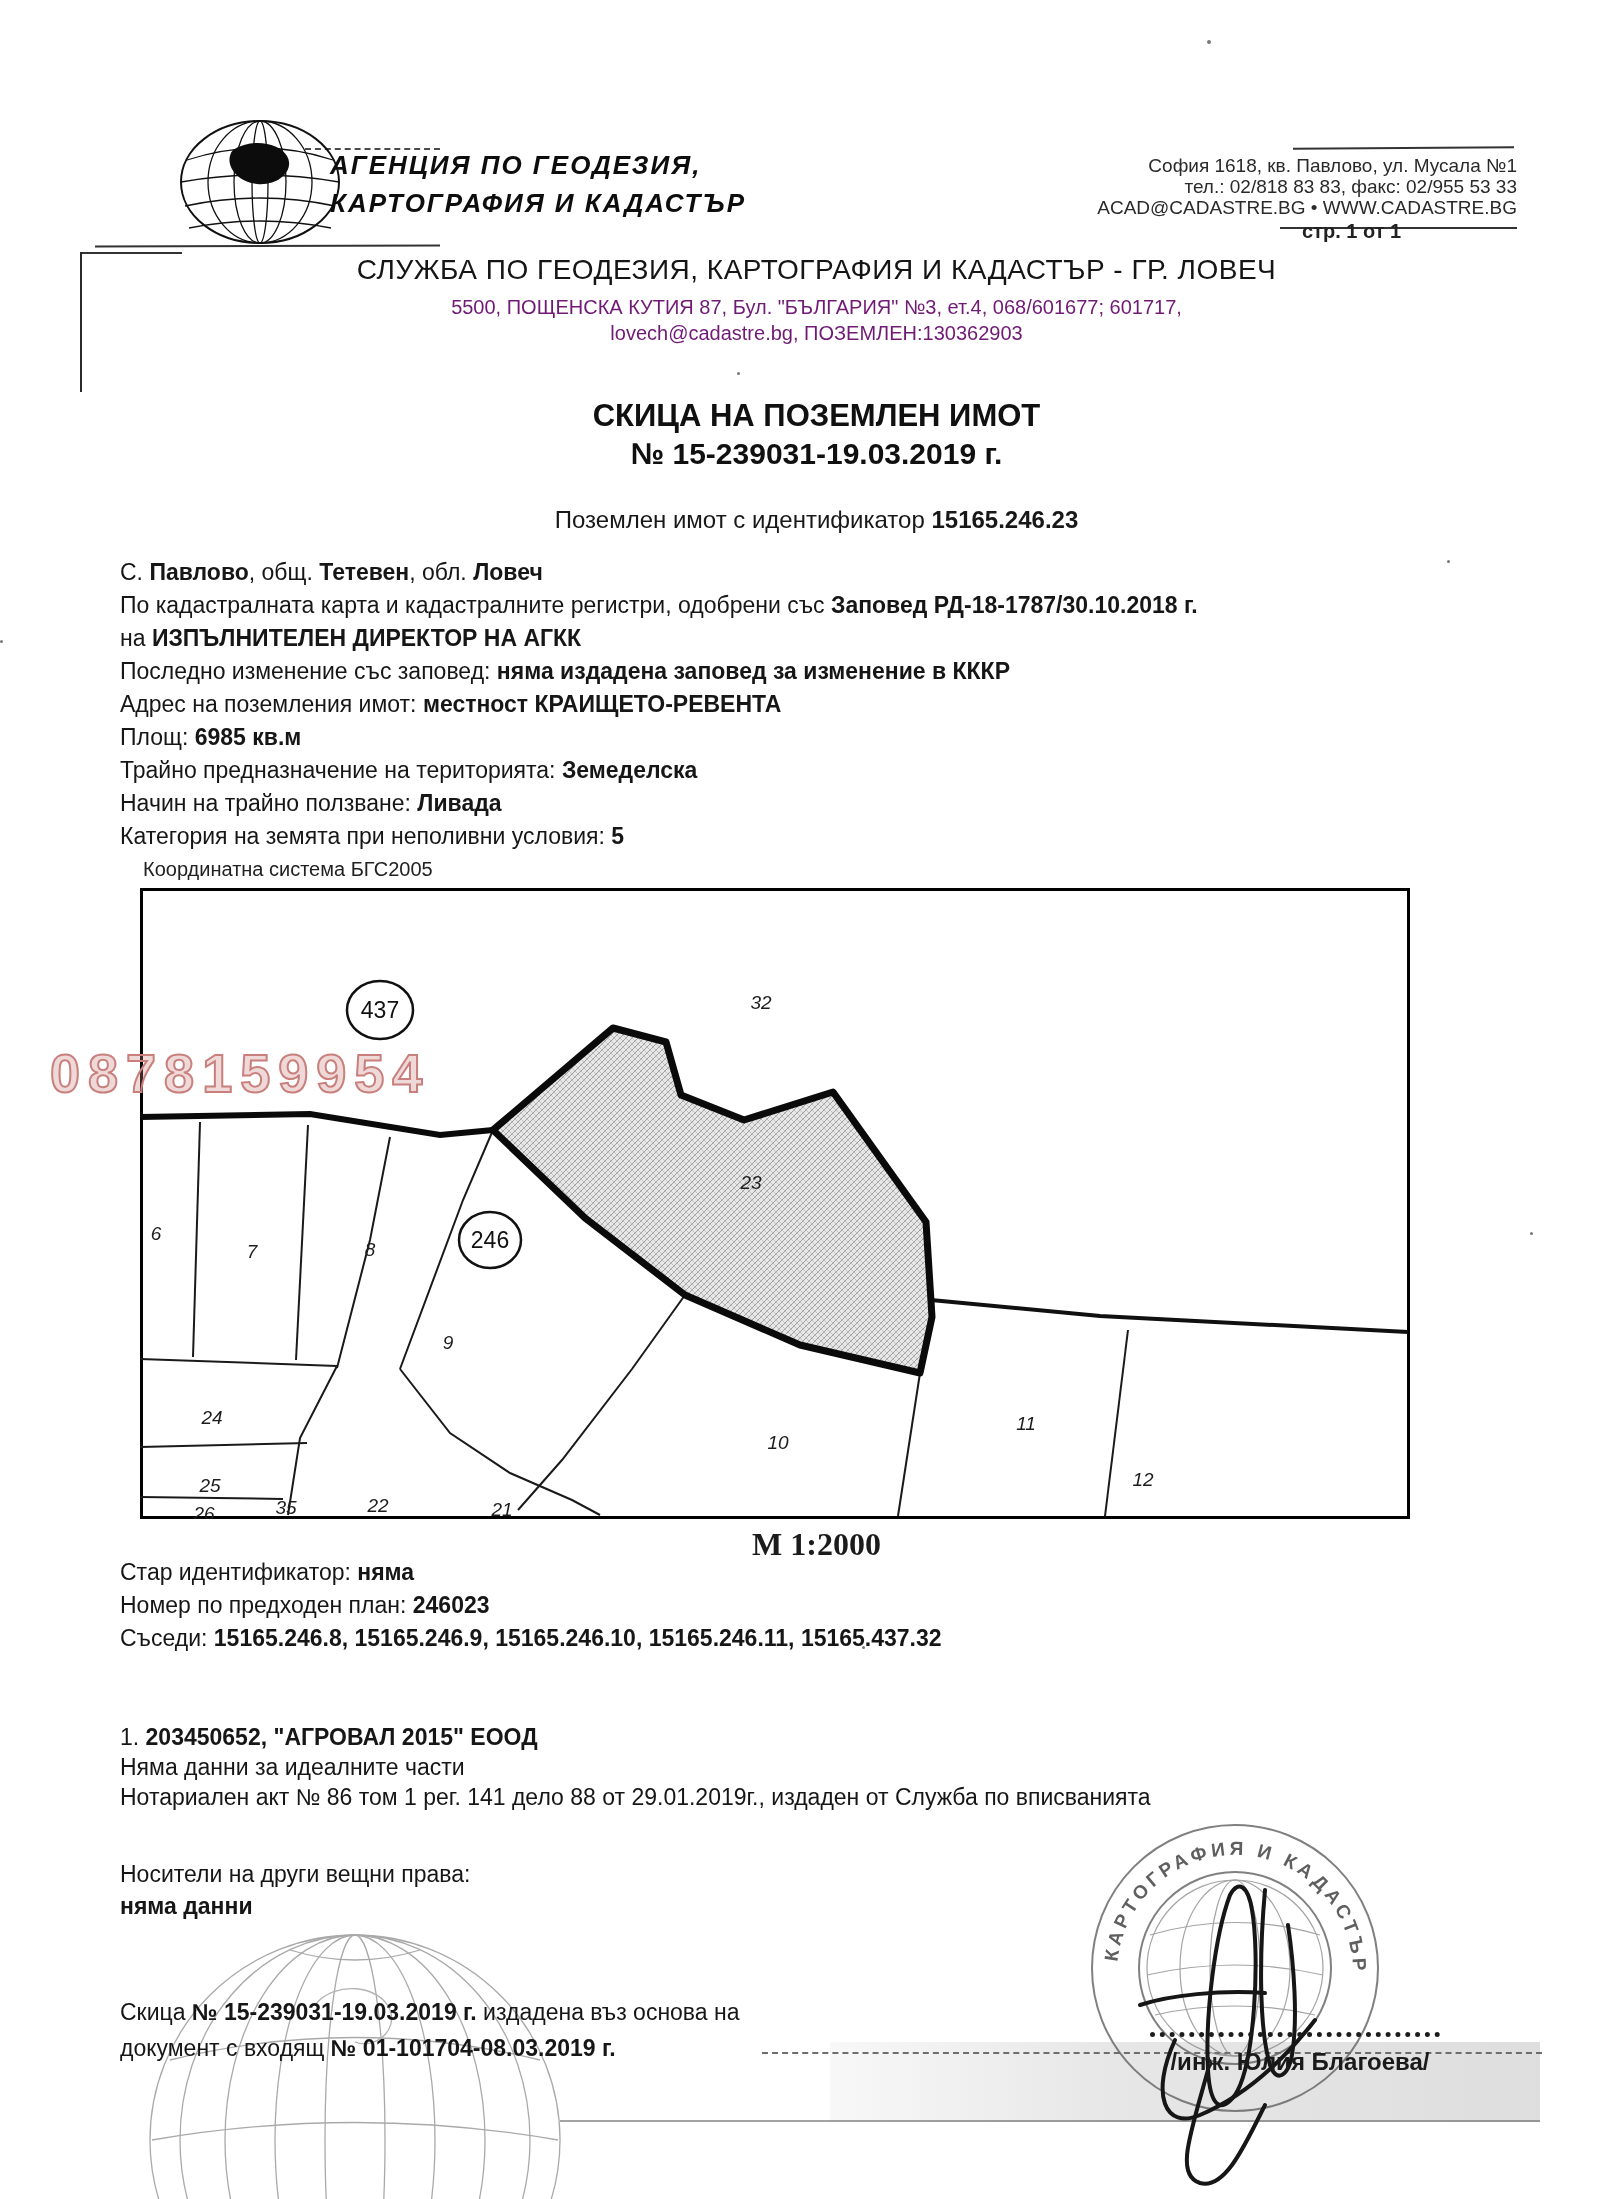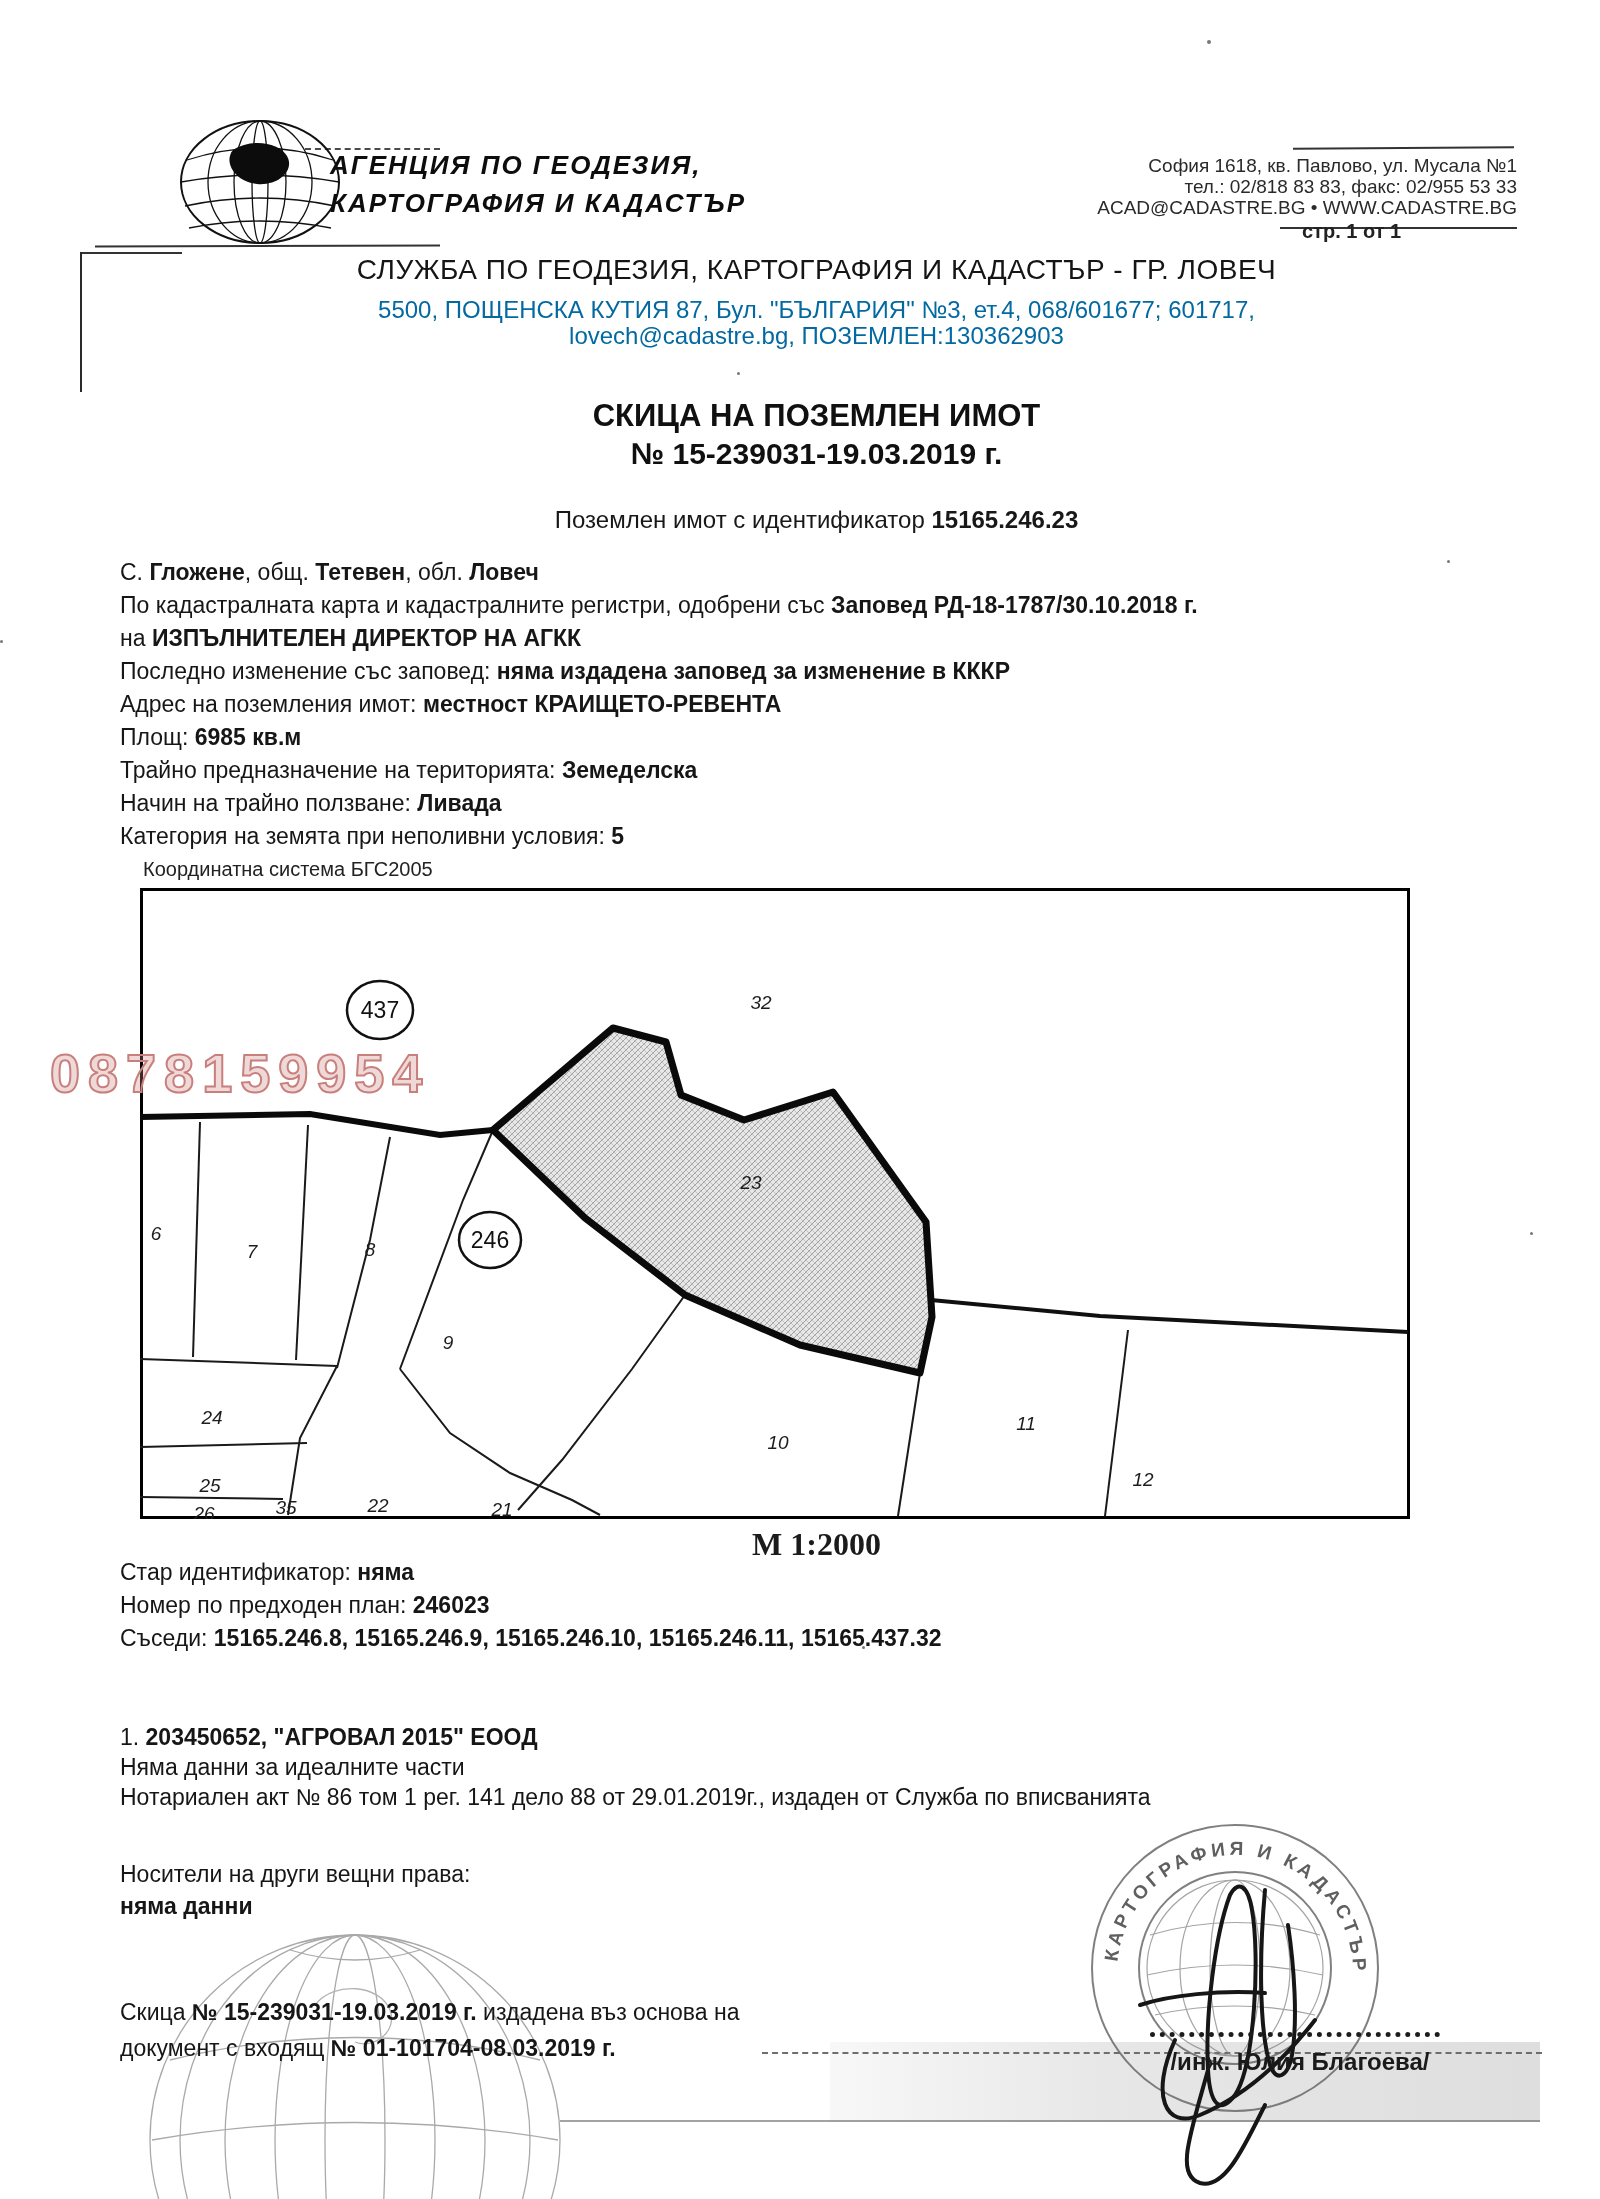--- a/index.html
+++ b/index.html
@@ -11,21 +11,21 @@
   .abs{position:absolute;}
   .b{font-weight:700;}
   
   .agency-name{font-weight:800;font-style:italic;font-size:26px;letter-spacing:2px;color:#0d0d0d;white-space:nowrap;}
   .contact{width:437px;text-align:right;font-size:19px;line-height:21px;color:#2a2a2a;white-space:nowrap;}
   .page-num{font-size:20px;font-weight:700;color:#222;}
   .rule{background:#333;height:2px;}
   .rule-dashed{border-top:2px dashed #4a4a4a;height:0;}
   .center-wrap{left:12px;width:1545px;text-align:center;margin-left:32px;}
   .office-title{font-size:28px;letter-spacing:.5px;color:#151515;}
-  .office-sub{font-size:24px;color:#0369a1;}
+  .office-sub{font-size:20px;color:#701a75;}
   .doc-title{font-size:31px;font-weight:700;color:#101010;}
   .id-line{font-size:24px;color:#181818;}
   
   .textblock{left:120px;width:1360px;font-size:23px;line-height:33px;color:#161616;}
   .textblock div{white-space:nowrap;}
   .lh30 div{line-height:30px;}
   .coordsys{font-size:20px;color:#222;}
   .scale-line{font-size:32px;font-weight:700;font-family:Liberation Serif, serif;}
   
   .watermark{
@@ -82,21 +82,21 @@
 
   <div class="abs center-wrap office-title" style="top:254px;">СЛУЖБА ПО ГЕОДЕЗИЯ, КАРТОГРАФИЯ И КАДАСТЪР - ГР. ЛОВЕЧ</div>
   <div class="abs center-wrap office-sub" style="top:296px;">5500, ПОЩЕНСКА КУТИЯ 87, Бул. "БЪЛГАРИЯ" №3, ет.4, 068/601677; 601717,</div>
   <div class="abs center-wrap office-sub" style="top:322px;">lovech@cadastre.bg, ПОЗЕМЛЕН:130362903</div>
 
   <div class="abs center-wrap doc-title" style="top:398px;">СКИЦА НА ПОЗЕМЛЕН ИМОТ</div>
   <div class="abs center-wrap doc-title" style="top:437px;font-size:30px;">№ 15-239031-19.03.2019 г.</div>
   <div class="abs center-wrap id-line" style="top:506px;"><span>Поземлен имот с  идентификатор  </span><span class="b">15165.246.23</span></div>
 
   <div class="abs textblock" style="top:556px;">
-    <div><span>С. </span><span class="b">Гложене</span><span>, общ. </span><span class="b">Тетевен</span><span>, обл. </span><span class="b">Ловеч</span></div>
+    <div><span>С. </span><span class="b">Павлово</span><span>, общ. </span><span class="b">Тетевен</span><span>, обл. </span><span class="b">Ловеч</span></div>
     <div><span>По кадастралната карта и кадастралните регистри, одобрени със </span><span class="b">Заповед РД-18-1787/30.10.2018 г.</span></div>
     <div><span>на </span><span class="b">ИЗПЪЛНИТЕЛЕН ДИРЕКТОР НА АГКК</span></div>
     <div><span>Последно изменение със заповед: </span><span class="b">няма издадена заповед за изменение в КККР</span></div>
     <div><span>Адрес на поземления имот: </span><span class="b">местност КРАИЩЕТО-РЕВЕНТА</span></div>
     <div><span>Площ: </span><span class="b">6985 кв.м</span></div>
     <div><span>Трайно предназначение на територията: </span><span class="b">Земеделска</span></div>
     <div><span>Начин на трайно ползване: </span><span class="b">Ливада</span></div>
     <div><span>Категория на земята при неполивни условия: </span><span class="b">5</span></div>
   </div>
 

